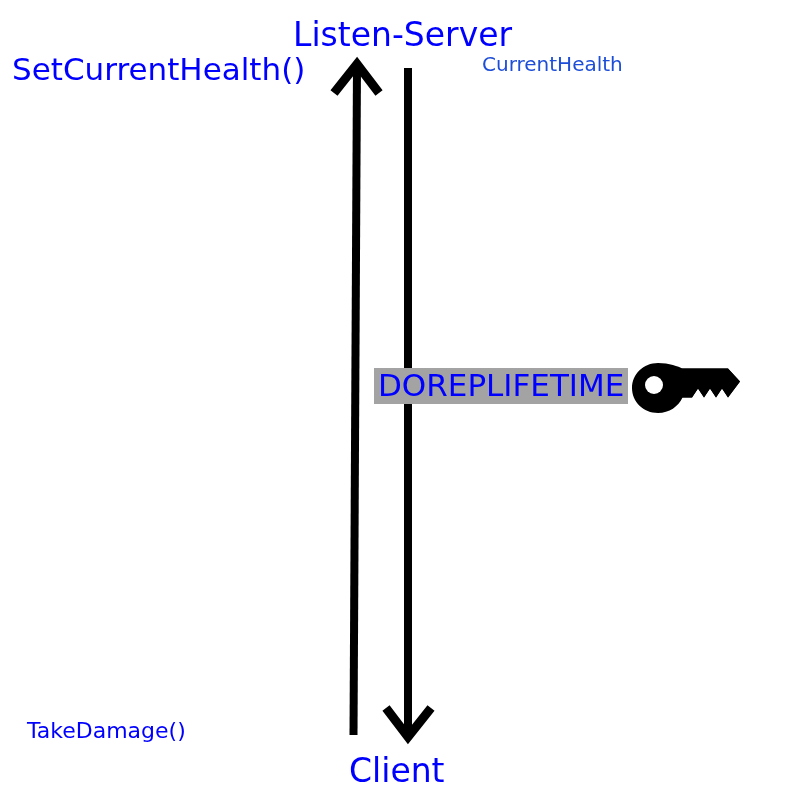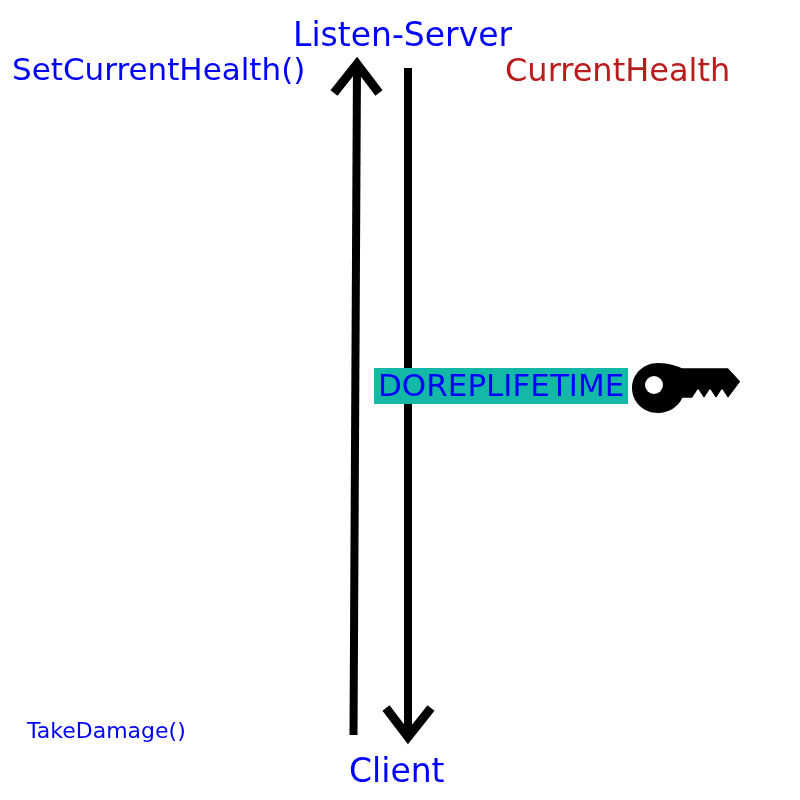--- a/index.html
+++ b/index.html
@@ -36,30 +36,29 @@
   }
   #label-set-current-health {
     left: 12px;
     top: 54px;
     font-size: 31px;
     color: #0000ff;
   }
   #label-current-health {
     left: 482px;
     top: 54px;
-    font-size: 32px;
-    color: #b91c1c;
-    margin-left: 23px;
+    font-size: 20px;
+    color: #1d4ed8;
   }
   #label-doreplifetime {
     left: 374px;
     top: 368px;
     font-size: 31px;
     color: #0000ff;
-    background: #14b8a6;
+    background: #a3a3a3;
     padding: 2px 4px 3px 4px;
   }
   #label-take-damage {
     left: 27px;
     top: 720px;
     font-size: 22px;
     color: #0000ff;
   }
   #label-client {
     left: 349px;

